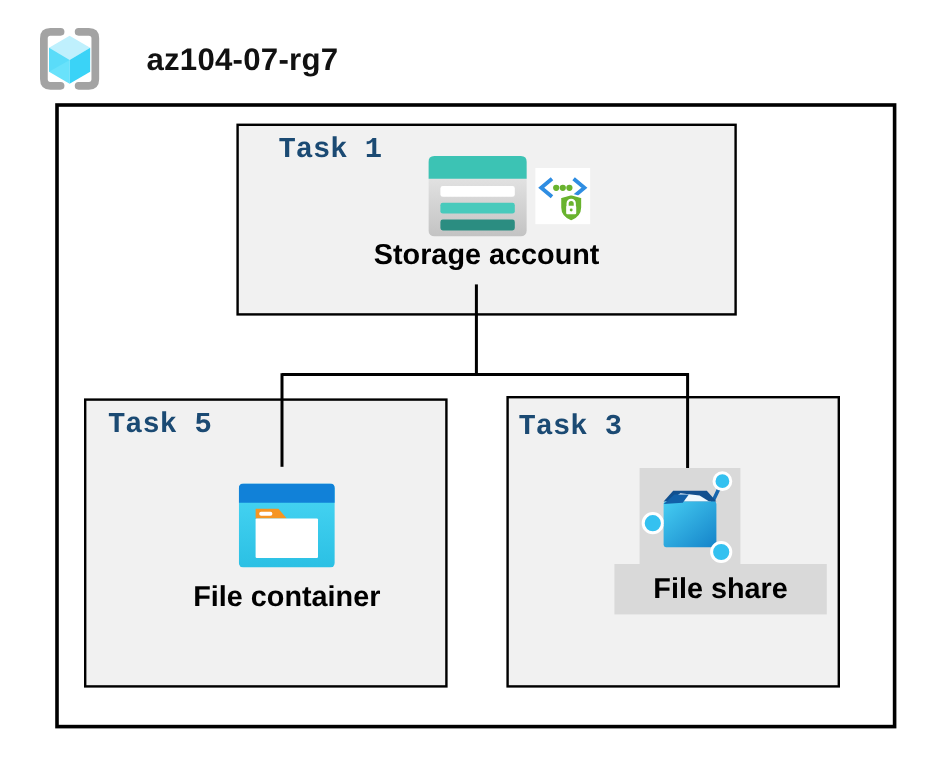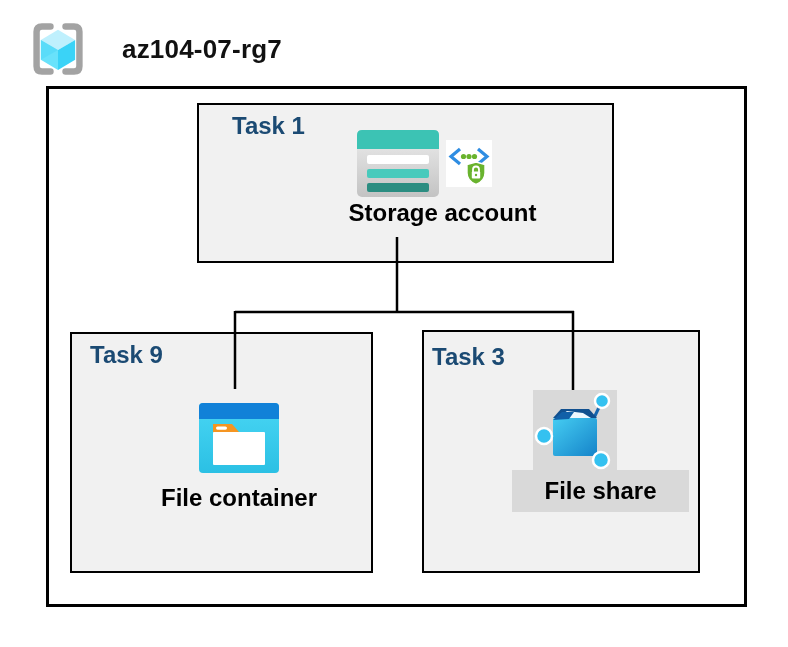--- a/index.html
+++ b/index.html
@@ -17,30 +17,30 @@
     position:absolute;left:46px;top:86px;width:695px;height:515px;
     border:3px solid #000;background:#ffffff;
   }
 
   
   .task-box{position:absolute;background:#f1f1f1;border:2.5px solid #000;box-sizing:border-box;}
   .task1{left:197px;top:103px;width:417px;height:160px;}
   .task2{left:70px;top:332px;width:303px;height:241px;}
   .task3{left:422px;top:330px;width:278px;height:243px;}
   .task-label{
-    position:absolute;font-size:24px;font-weight:bold;color:#1b4a73;white-space:nowrap;
+    position:absolute;font-size:24px;font-weight:bold;color:#1b4a73;white-space:nowrap;font-family:Liberation Mono, monospace;
   }
   .task1 .task-label{left:33px;top:7px;}
   .task2 .task-label{left:18px;top:7px;}
   .task3 .task-label{left:8px;top:11px;}
 
   .resource-label{
     position:absolute;font-size:24px;font-weight:bold;color:#000;text-align:center;white-space:nowrap;
   }
-  .storage-label{left:0;width:100%;top:94px;padding-left:37px;}
+  .storage-label{left:0;width:100%;top:94px;}
   .blob-label{left:27px;width:280px;top:150px;}
 
   
   .icon-abs{position:absolute;display:block;}
   .storage-icon{left:158px;top:25px;width:82px;height:67px;}
   .sas-icon{left:247px;top:35px;width:46px;height:47px;}
   .blob-icon{left:127px;top:69px;width:80px;height:70px;}
 
   
   .fileshare-iconbg{
@@ -101,21 +101,21 @@
       <path d="M30 22 L39 24.5 V33 Q39 41 30 44.5 Q21 41 21 33 V24.5 Z" fill="#69b32e" stroke="#ffffff" stroke-width="1.4"></path>
       <path d="M27 32 v-2.5 a3 3 0 0 1 6 0 V32" stroke="#ffffff" stroke-width="1.8" fill="none"></path>
       <rect x="25.8" y="31.5" width="8.4" height="7" rx="1" fill="#ffffff"></rect>
       <circle cx="30" cy="35" r="1.2" fill="#69b32e"></circle>
     </svg>
 
     <div class="resource-label storage-label">Storage account</div>
   </section>
 
   <section class="task-box task2">
-    <span class="task-label">Task 9</span>
+    <span class="task-label">Task 5</span>
 
     <svg class="icon-abs blob-icon" viewBox="0 0 80 70" aria-hidden="true">
       <defs>
         <linearGradient id="bc" x1="0" y1="0" x2="0" y2="1">
           <stop offset="0" stop-color="#49d6f4"></stop>
             <stop offset="1" stop-color="#2bc0e4"></stop>
         </linearGradient>
       </defs>
       <rect width="80" height="70" rx="4" fill="url(#bc)"></rect>
       <path d="M0 4 Q0 0 4 0 H76 Q80 0 80 4 V16 H0 Z" fill="#1181d8"></path>

